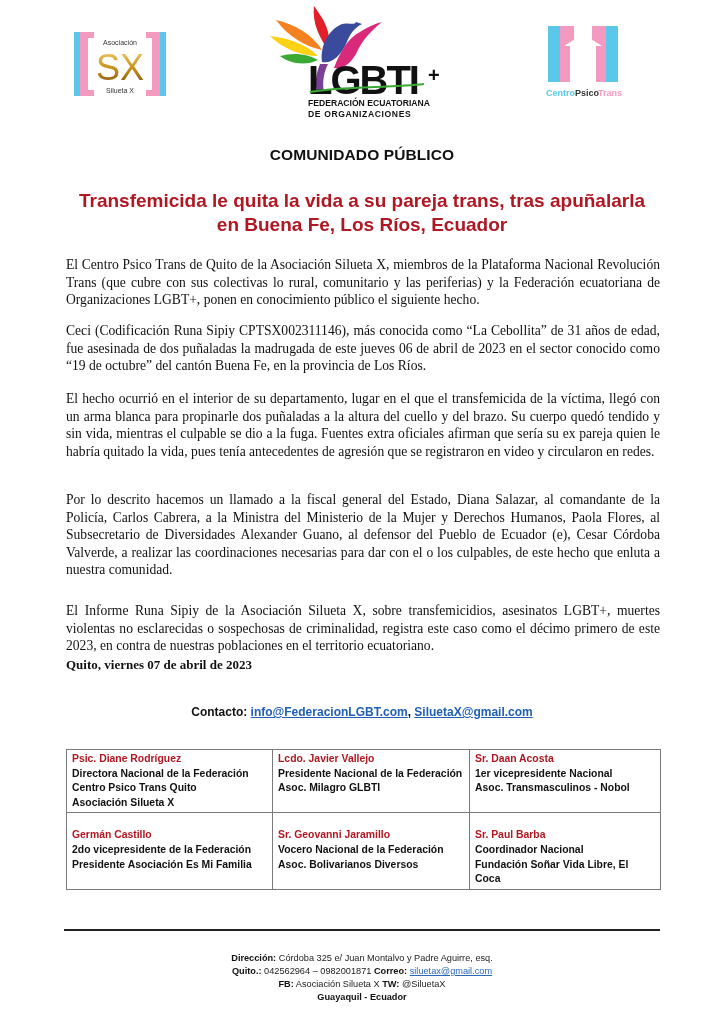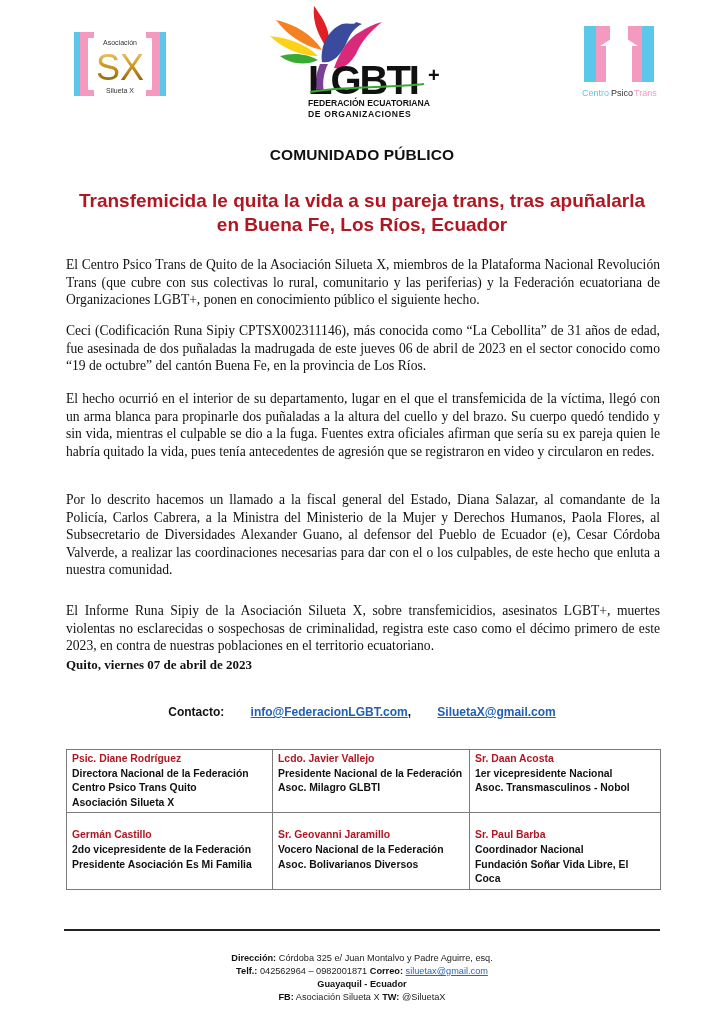--- a/index.html
+++ b/index.html
@@ -2,38 +2,38 @@
 <html><head>
 <meta charset="utf-8">
 <style>
   html, body { margin: 0; padding: 0; background: #ffffff; }
   body { width: 724px; height: 1023px; position: relative; overflow: hidden; color: #111; }
   .abs { position: absolute; }
 
   
   .logo-sx { left: 74px; top: 30px; width: 92px; height: 68px; }
   .logo-lgbti { left: 262px; top: 2px; width: 186px; height: 118px; }
-  .logo-cpt { left: 580px; top: 24px; width: 78px; height: 76px; }
+  .logo-cpt { left: 544px; top: 24px; width: 78px; height: 76px; font-weight: bold; }
 
   .sans { font-family: "Liberation Sans", "DejaVu Sans", sans-serif; }
   .serif { font-family: "Liberation Serif", "DejaVu Serif", serif; }
 
   .doc-heading { left: 0; width: 724px; top: 146px; text-align: center; font-weight: bold; font-size: 15.5px; letter-spacing: 0.1px; color: #111; }
   .doc-title { left: 40px; width: 644px; top: 189px; text-align: center; font-weight: bold; font-size: 19px; line-height: 24px; color: #b01722; }
 
   .para { left: 66px; width: 594px; font-size: 13.6px; line-height: 17.6px; text-align: justify; color: #111; }
   .p1 { top: 256px; }
   .p2 { top: 322px; }
   .p3 { top: 390px; }
   .p4 { top: 491px; }
   .p5 { top: 566px; margin-top: 36px; }
   .signoff { left: 66px; top: 657px; font-weight: bold; font-size: 13px; }
 
   .contact { left: 0; width: 724px; top: 704px; text-align: center; font-size: 12px; font-weight: bold; line-height: 16px; }
-  .contact a { color: #1f5fb5; text-decoration: underline; margin-left: 23px; }
+  .contact a { color: #1f5fb5; text-decoration: underline; }
   .contact .phone { font-size: 10.5px; }
 
   .sig-table { left: 66px; top: 749px; width: 595px; border-collapse: collapse; padding-left: 8px; }
   .sig-table td { border: 1px solid #7a7a7a; vertical-align: top; padding: 2px 4px 2px 5px; font-size: 10.4px; line-height: 14.6px; font-weight: bold; height: 56px; }
   .sig-table td.row2 { padding-top: 15px; height: 43px; }
   .sig-name { color: #b01722; }
 
   .footer-line { left: 64px; top: 929px; width: 596px; height: 2px; background: #222; }
   .footer { left: 0; width: 724px; top: 952px; text-align: center; font-size: 9.2px; line-height: 13px; color: #222; }
   .footer b { color: #111; }
@@ -156,27 +156,27 @@
 </tbody>
   </table>
 
 <div class="abs footer-line"></div>
 <div class="abs footer sans">
   <div>
     <b>Dirección:</b>
     <span>Córdoba 325 e/ Juan Montalvo y Padre Aguirre, esq.</span>
   </div>
   <div>
-    <b>Telf.:</b>
+    <b>Quito.:</b>
     <span>042562964 – 0982001871</span>
     <b>Correo:</b>
     <a>siluetax@gmail.com</a>
-  </div>
-  <div>
-    <b>Guayaquil - Ecuador</b>
   </div>
   <div>
     <b>FB:</b>
     <span>Asociación Silueta X</span>
     <b>TW:</b>
     <span>@SiluetaX</span>
   </div>
+  <div>
+    <b>Guayaquil - Ecuador</b>
+  </div>
 </div>
 
 </body></html>

